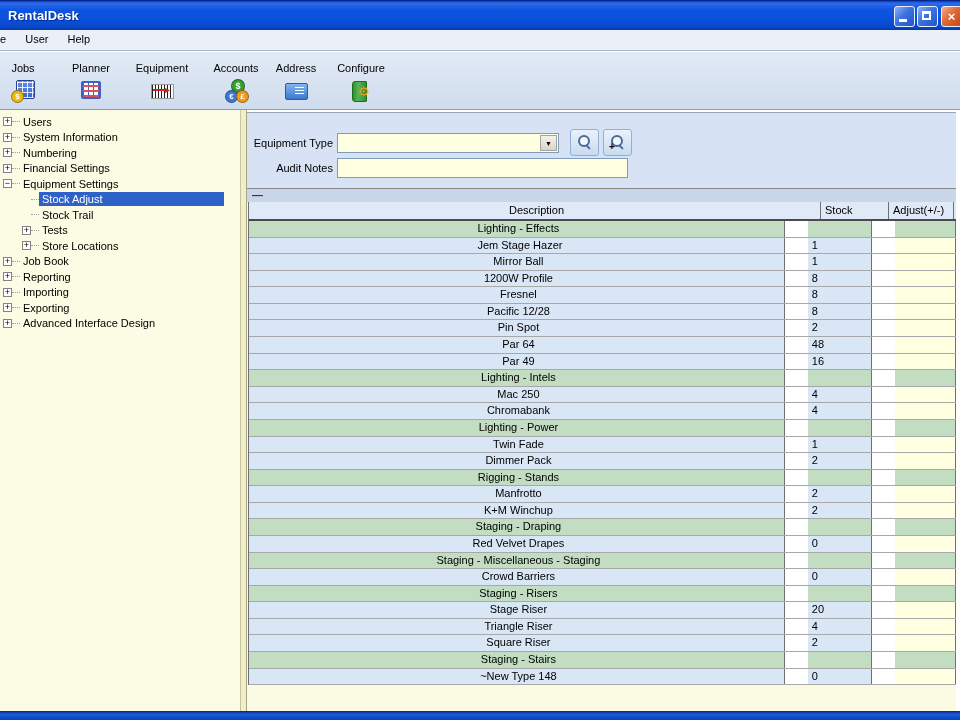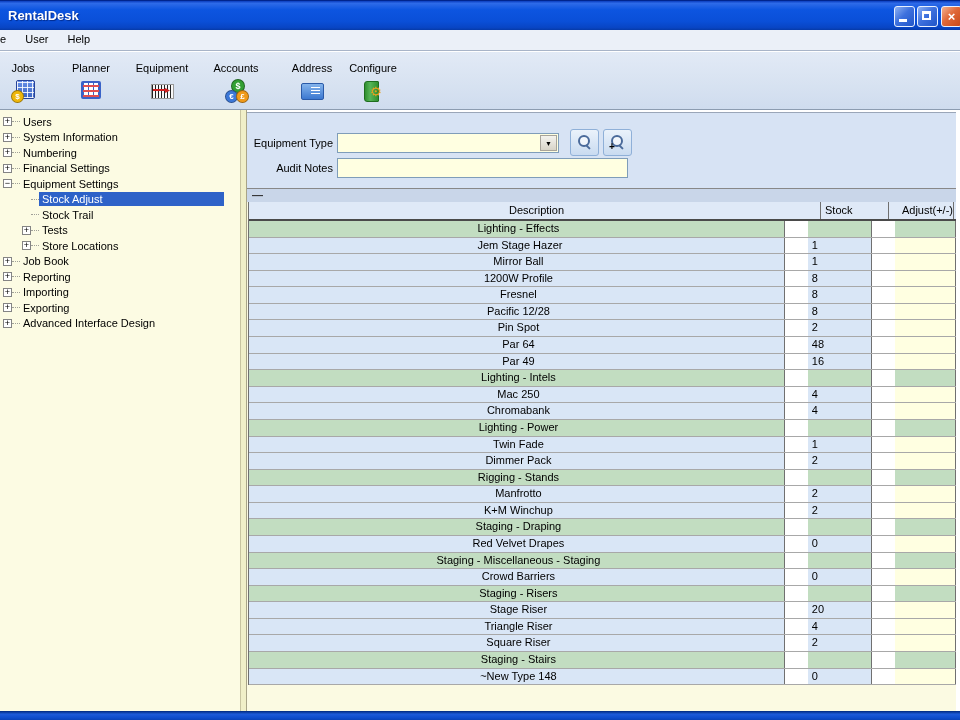--- a/index.html
+++ b/index.html
@@ -36,22 +36,22 @@
   .toolbar{
     position:absolute;left:0;top:52px;width:960px;height:58px;
     background:linear-gradient(180deg,#E2EAF6 0%,#D7E2F1 60%,#CFDCEE 100%);
     border-bottom:1px solid #8C9CB0;box-sizing:border-box;
   }
   .tb-item{position:absolute;top:10px;text-align:center;cursor:default;}
   .tb-item:nth-child(1){left:0;width:46px;}
   .tb-item:nth-child(2){left:60px;width:62px;}
   .tb-item:nth-child(3){left:126px;width:72px;}
   .tb-item:nth-child(4){left:206px;width:60px;}
-  .tb-item:nth-child(5){left:284px;width:56px;}
-  .tb-item:nth-child(6){left:340px;width:66px;}
+  .tb-item:nth-child(5){left:268px;width:56px;}
+  .tb-item:nth-child(6){left:328px;width:66px;}
   .tb-label{height:14px;}
   .tb-icon{position:relative;width:24px;height:24px;margin:3px auto 0 auto;}
   .icon-part{position:absolute;z-index:3;font-weight:bold;text-align:center;}
   .icon-part.coin{border-radius:50%;border:1px solid rgba(0,0,0,.35);box-sizing:border-box;}
   
   .icon-jobs::before{content:"";position:absolute;left:5px;top:1px;width:17px;height:17px;
     border:1px solid #26439A;border-radius:2px;
     background-image:repeating-linear-gradient(90deg,rgba(255,255,255,.85) 0 1px,transparent 1px 5px),
       repeating-linear-gradient(0deg,rgba(255,255,255,.85) 0 1px,transparent 1px 5px),
       linear-gradient(#6890E8,#3A63C0);}
@@ -133,21 +133,21 @@
     border-top:1px solid #888;box-sizing:border-box;}
   .group-bar .dash{position:absolute;left:5px;top:0px;font-weight:bold;color:#333;}
   
   .table-zone{position:absolute;left:247px;top:202px;width:713px;height:509px;background:#FBFAE2;}
   .grid{position:absolute;left:1px;top:0;width:708px;border-left:1px solid #707070;box-sizing:border-box;background:#fff;}
   .t-head{display:flex;height:19px;background:#DFE9F7;border-bottom:2px solid #4A4A4A;box-sizing:border-box;}
   .t-row{display:flex;height:16.58px;border-bottom:1px solid #A8A8A8;box-sizing:border-box;gap:23px;}
   .t-cell{box-sizing:border-box;padding:1px 0 0 4px;overflow:hidden;white-space:pre;border-right:1px solid #707070;}
   .c-desc{width:572px;text-align:center;}
   .c-stock{width:68px;}
-  .c-adjust{width:65px;text-align:right;}
+  .c-adjust{width:65px;}
   .t-head .t-cell{background:#DFE9F7;padding-top:2px;}
   .t-row.item .c-desc,.t-row.item .c-stock{background:#D9E6F6;}
   .t-row.item .c-adjust{background:#FFFFE1;}
   .t-row.category .t-cell{background:#C2DDC1;}
   .right-margin{position:absolute;left:956px;top:110px;width:4px;height:601px;background:#fff;}
   
   .bottom-frame{position:absolute;left:0;top:711px;width:960px;height:9px;
     background:linear-gradient(180deg,#00287C 0%,#1D5AD8 35%,#0E4CCB 75%,#0A42B8 100%);}
 </style>
 </head>

